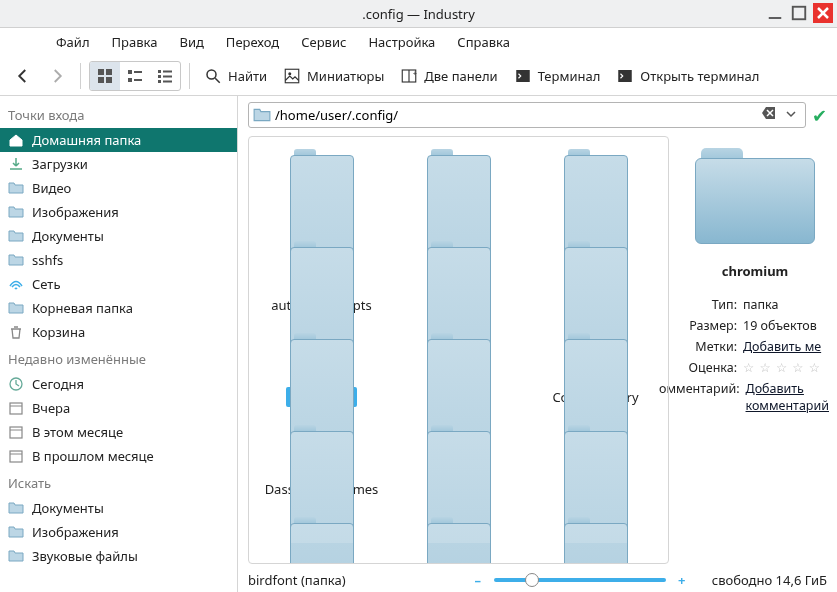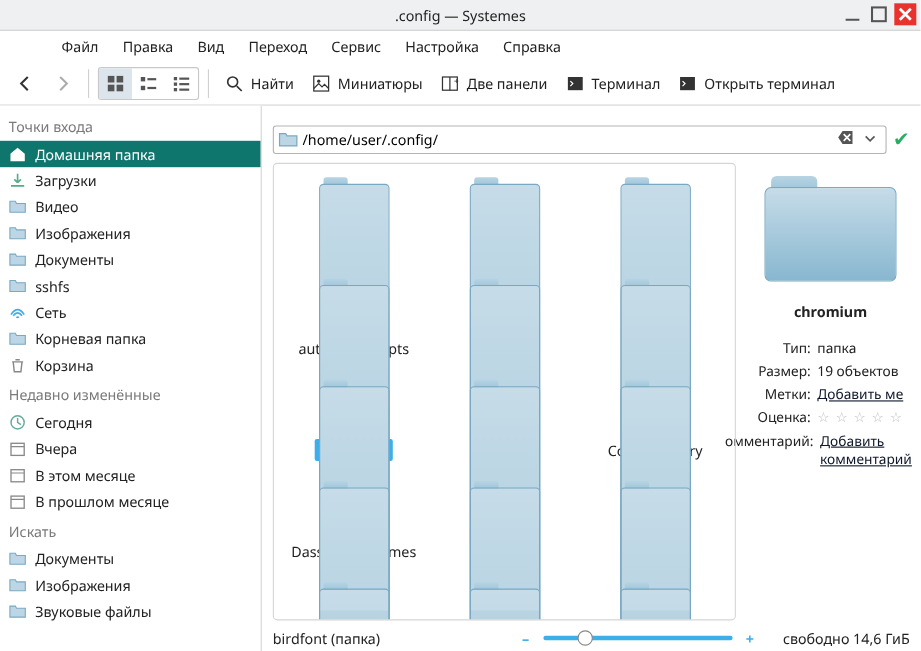--- a/index.html
+++ b/index.html
@@ -31,21 +31,21 @@
 
 
 .sidebar { width: 238px; border-right: 1px solid #d5d5d5; overflow-y: auto; padding-top: 4px; background: #fff; }
 .panel-header { padding: 6px 8px 4px; color: #7a7a7a; font-size: 13px; }
 .side-item { display: flex; align-items: center; gap: 8px; padding: 3px 8px; cursor: pointer; }
 .side-item.selected { background: #0f766e; color: #fff; }
 .side-item .ico { width: 16px; height: 16px; display: flex; align-items: center; justify-content: center; }
 
 
 .main { flex: 1; display: flex; flex-direction: column; min-width: 0; }
-.location { display: flex; align-items: center; gap: 6px; padding: 6px 10px 4px; margin-top: 12px; }
+.location { display: flex; align-items: center; gap: 6px; padding: 6px 10px 4px; }
 .loc-input-wrap { flex: 1; display: flex; align-items: center; border: 1px solid #b4b4b4; border-radius: 3px; height: 26px; padding: 0 4px; background: #fff; }
 .loc-input-wrap .folder-ico { width: 18px; height: 18px; margin-right: 4px; }
 .loc-input { flex: 1; border: none; outline: none; font-size: 13px; }
 .loc-clear { cursor: pointer; padding: 0 4px; }
 .loc-drop { cursor: pointer; padding: 0 4px; }
 .loc-accept { color: #27ae60; font-size: 18px; cursor: pointer; }
 
 .content-row { flex: 1; display: flex; min-height: 0; }
 
 
@@ -79,21 +79,21 @@
 .status .minus, .status .plus { width: 16px; height: 16px; cursor: pointer; display: flex; align-items: center; justify-content: center; color: #3daee9; font-weight: bold; }
 
 ::-webkit-scrollbar { width: 10px; }
 ::-webkit-scrollbar-thumb { background: #b0b0b0; border-radius: 5px; }
 ::-webkit-scrollbar-track { background: #f0f0f0; }
 </style>
 </head>
 <body>
 
 <div class="titlebar">
-  <span class="titlebar-title">.config — Systemes</span>
+  <span class="titlebar-title">.config — Industry</span>
   <div class="win-controls">
     <div class="win-btn">
         <svg viewBox="0 0 16 16">
           <line x1="3" y1="12" x2="13" y2="12" stroke="#555" stroke-width="1.5"></line>
         </svg>
       </div>
     <div class="win-btn">
         <svg viewBox="0 0 16 16">
           <rect x="3" y="3" width="10" height="10" fill="none" stroke="#555" stroke-width="1.5"></rect>
         </svg>

